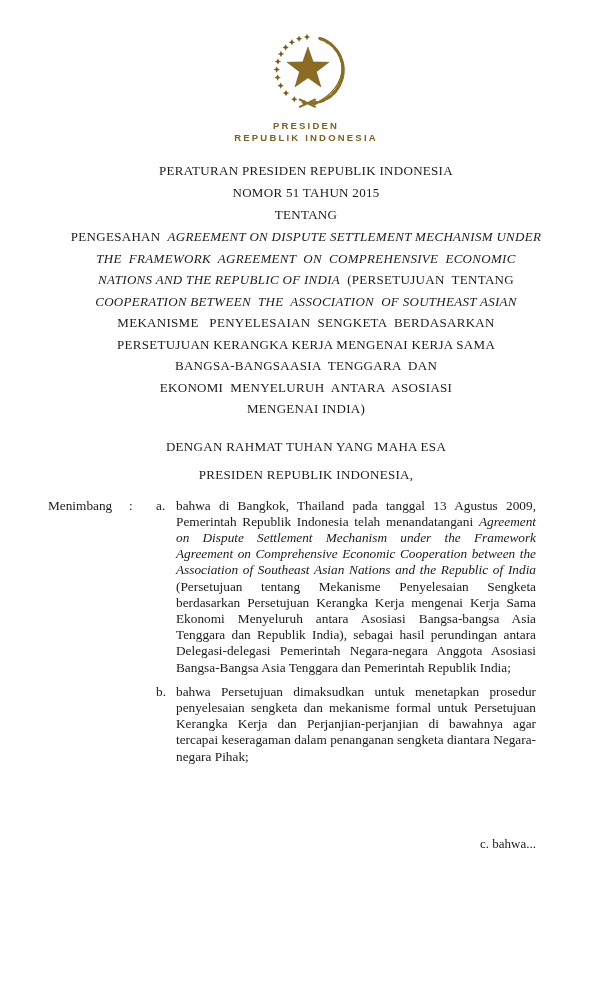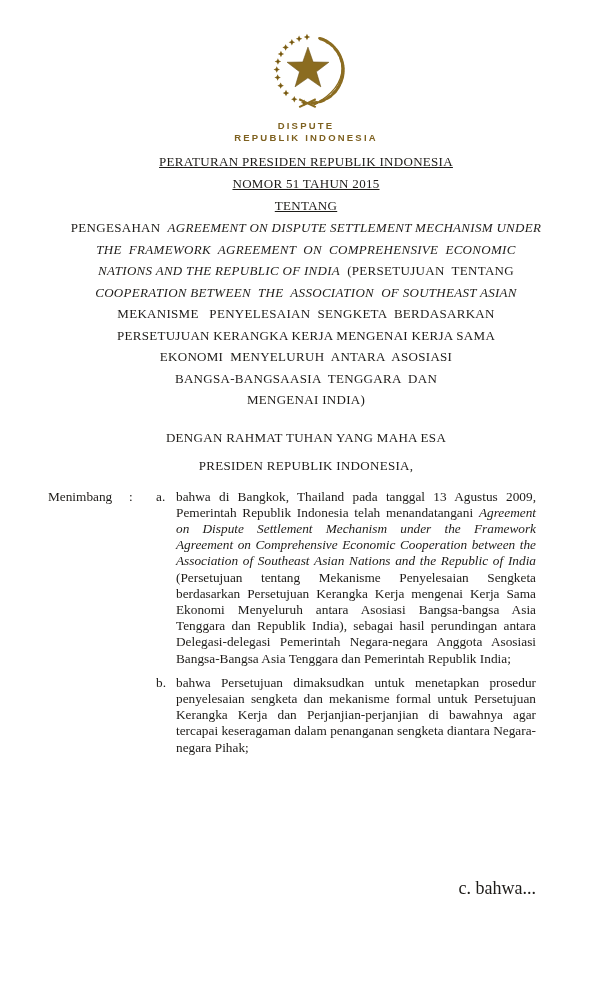--- a/index.html
+++ b/index.html
@@ -24,21 +24,21 @@
   .emblem-label{
     margin-top:9px;
     font-family:"Liberation Sans", sans-serif;
     font-weight:bold;
     font-size:9.5px;
     line-height:12px;
     letter-spacing:2.2px;
     color:var(--gold-text);
   }
   
-  .heading{margin-top:7px;text-decoration:underline;}
+  .heading{margin-top:16px;}
   .heading-line,.title-line,.invocation-line{
     text-align:center;
     font-size:13px;
     line-height:22px;
     letter-spacing:0.3px;
     white-space:pre;
   }
   .title-line{line-height:21.5px;}
   .it{font-style:italic;}
   .invocation{margin-top:16px;}
@@ -51,22 +51,22 @@
     font-size:13.3px;
     line-height:16.2px;
   }
   .c-label,.c-colon{align-self:start;}
   .citem{display:flex;margin-bottom:8px;}
   .cmarker{flex:0 0 20px;width:20px;}
   .ctext{flex:1;text-align:justify;}
   
   .catchword{
     position:absolute;
-    top:880px;right:76px;
-    font-size:18px;
+    top:836px;right:76px;
+    font-size:13px;
     line-height:16px;
   }
 </style>
 </head>
 <body>
 
 <div class="page">
 
   <div class="emblem">
     <svg class="emblem-svg" width="104" height="78" viewBox="0 0 104 80" aria-hidden="true">
@@ -108,40 +108,40 @@
         <use href="#leaf" transform="translate(86,22)     rotate(-28)"></use>
         <use href="#leaf" transform="translate(82.8,17.1) rotate(-38)"></use>
         <use href="#leaf" transform="translate(78.8,12.7) rotate(-48)"></use>
         <use href="#leaf" transform="translate(74,9.2)    rotate(-58)"></use>
         <use href="#leaf" transform="translate(68.7,6.5)  rotate(-68)"></use>
 
         <path d="M45,76 L62,68 M45,68 L62,76" fill="none" stroke="var(--gold)" stroke-width="2.2"></path>
       </g>
     </svg>
     <div class="emblem-label">
-      <div>DISPUTE</div>
+      <div>PRESIDEN</div>
       <div>REPUBLIK INDONESIA</div>
     </div>
   </div>
 
   <div class="heading">
     <div class="heading-line">PERATURAN PRESIDEN REPUBLIK INDONESIA</div>
     <div class="heading-line">NOMOR 51 TAHUN 2015</div>
     <div class="heading-line">TENTANG</div>
   </div>
 
   <div id="title-lines" class="title-block">
       <div class="title-line"><span>PENGESAHAN  </span><span class="it">AGREEMENT ON DISPUTE SETTLEMENT MECHANISM UNDER</span></div>
       <div class="title-line"><span class="it">THE  FRAMEWORK  AGREEMENT  ON  COMPREHENSIVE  ECONOMIC</span></div>
       <div class="title-line"><span class="it">NATIONS AND THE REPUBLIC OF INDIA</span><span>  (PERSETUJUAN  TENTANG</span></div>
       <div class="title-line"><span class="it">COOPERATION BETWEEN  THE  ASSOCIATION  OF SOUTHEAST ASIAN</span></div>
       <div class="title-line"><span>MEKANISME   PENYELESAIAN  SENGKETA  BERDASARKAN</span></div>
       <div class="title-line"><span>PERSETUJUAN KERANGKA KERJA MENGENAI KERJA SAMA</span></div>
+      <div class="title-line"><span>BANGSA-BANGSAASIA  TENGGARA  DAN</span></div>
       <div class="title-line"><span>EKONOMI  MENYELURUH  ANTARA  ASOSIASI</span></div>
-      <div class="title-line"><span>BANGSA-BANGSAASIA  TENGGARA  DAN</span></div>
       <div class="title-line"><span>MENGENAI INDIA)</span></div>
     </div>
 
   <div class="invocation">
     <div class="invocation-line">DENGAN RAHMAT TUHAN YANG MAHA ESA</div>
     <div class="invocation-line">PRESIDEN REPUBLIK INDONESIA,</div>
   </div>
 
   <div class="considerations">
     <div class="c-label">Menimbang</div>

